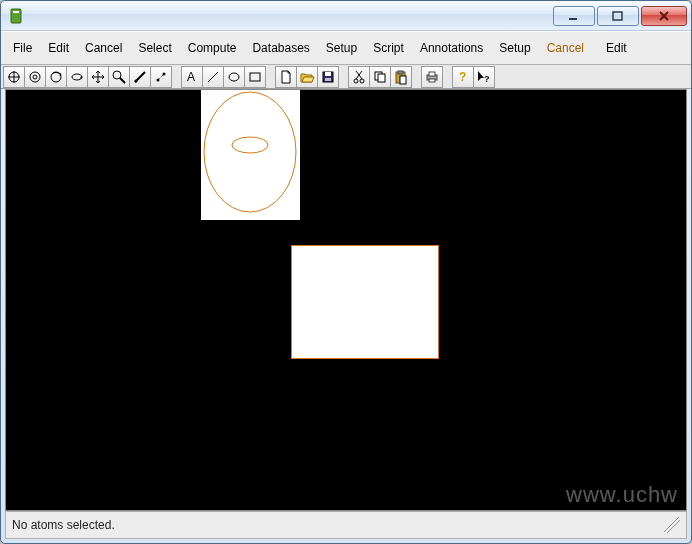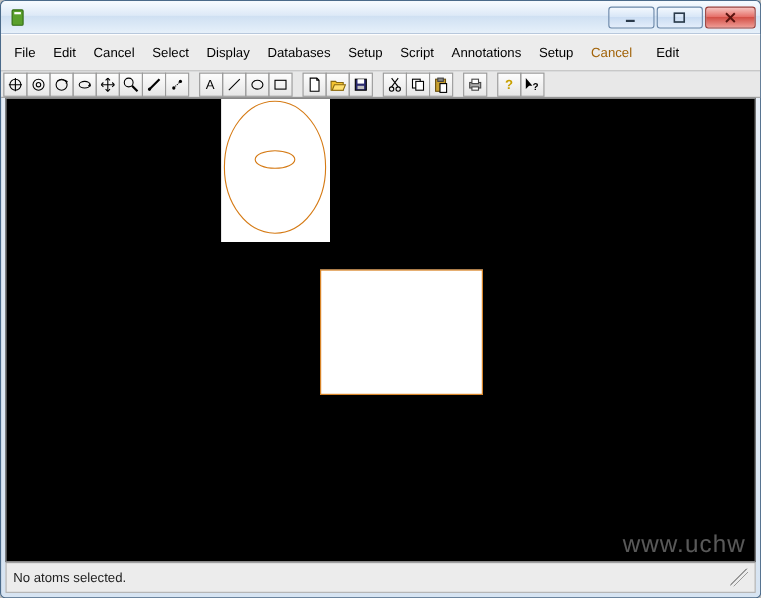--- a/index.html
+++ b/index.html
@@ -68,21 +68,21 @@
           </svg>
         </div>
     </div>
   </div>
 
   <div class="menubar">
     <span class="menu-item">File</span>
     <span class="menu-item">Edit</span>
     <span class="menu-item">Cancel</span>
     <span class="menu-item">Select</span>
-    <span class="menu-item">Display</span>
+    <span class="menu-item">Compute</span>
     <span class="menu-item">Databases</span>
     <span class="menu-item">Setup</span>
     <span class="menu-item">Script</span>
     <span class="menu-item">Annotations</span>
     <span class="menu-item">Setup</span>
     <span class="menu-item disabled">Cancel</span>
     <span class="menu-item help">Edit</span>
   </div>
 
   <div class="toolbar">

